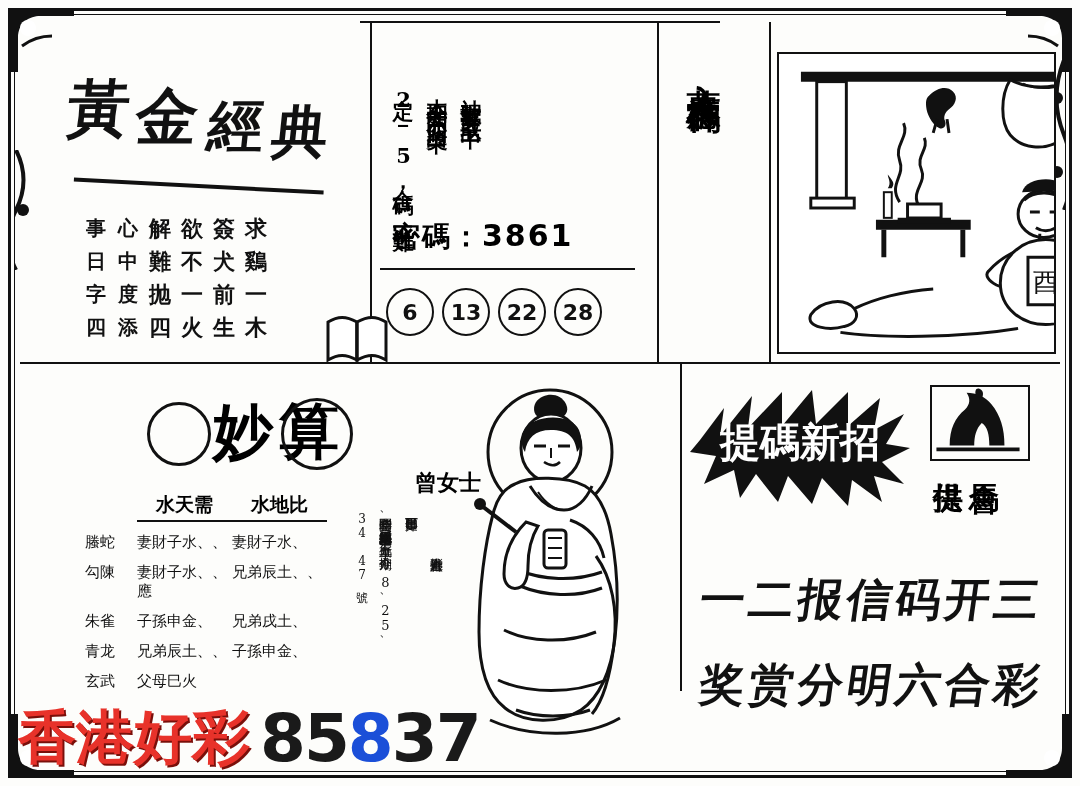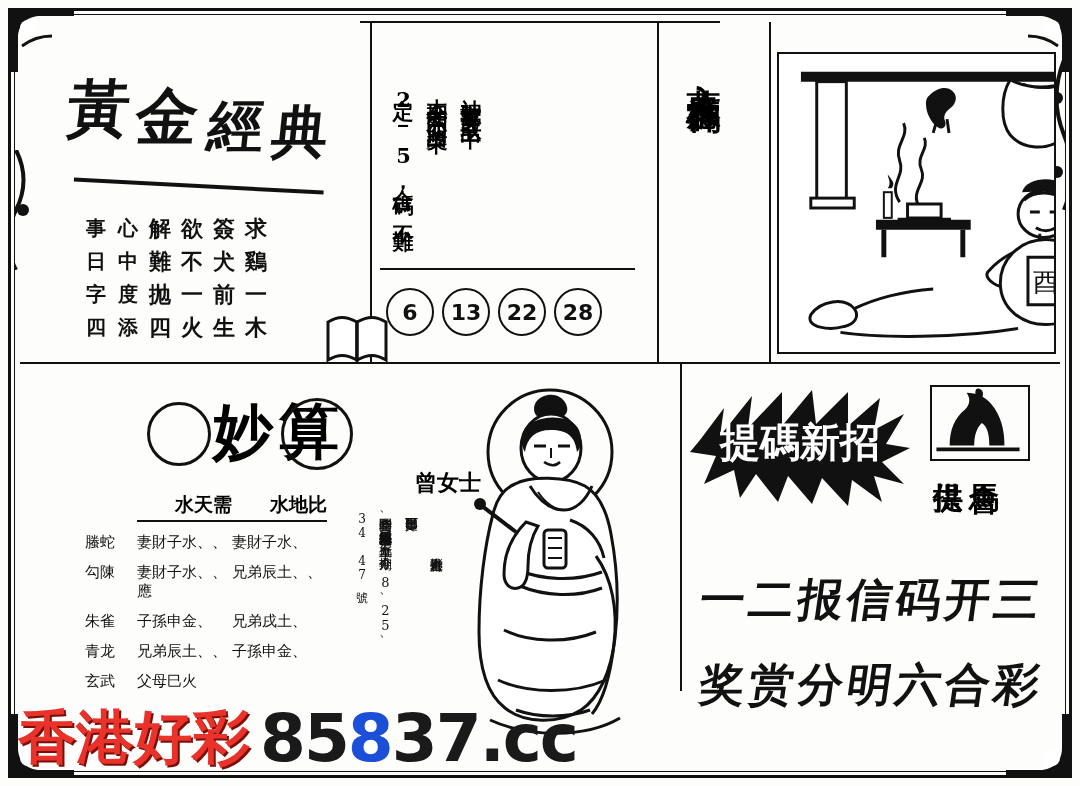--- a/index.html
+++ b/index.html
@@ -149,21 +149,21 @@
   .bl-sub{
     position:absolute;left:415px;top:468px;font-size:22px;font-weight:bold;
     font-family:"DejaVu Serif","Liberation Serif",serif;
   }
 
   .tbl{
     position:absolute;left:85px;top:492px;width:260px;
     font-family:"DejaVu Serif","Liberation Serif",serif;
   }
   .tbl .hdr{display:flex;font-size:19px;font-weight:bold;}
-  .tbl .hdr span{width:95px;border-bottom:2px solid #111;padding-bottom:2px;text-align:right;}
+  .tbl .hdr span{width:95px;border-bottom:2px solid #111;padding-bottom:2px;text-align:center;}
   .tbl .hdr span.lbl{width:52px;border-bottom:none;}
   .tbl .row{display:flex;font-size:15px;margin-top:11px;color:#111;}
   .tbl .row .lbl{width:52px;}
   .tbl .row .c{width:95px;}
 
   .vpar{
     position:absolute;
     writing-mode:vertical-rl;text-orientation:upright;
     font-family:"DejaVu Serif","Liberation Serif",serif;
     font-size:13px;line-height:19px;color:#111;height:215px;
@@ -333,20 +333,23 @@
           </svg>
       </div>
     </div>
 
     <div class="cell col-b">
       <div class="b-lines">
         <div class="bcol">神數夢五取三中</div>
         <div class="bcol">本期六開一四獎中</div>
         <div class="bcol">定2－5合碼，不難</div>
       </div>
+      <div class="code-line">
+        <span>密碼：</span><span class="num">3861</span>
+      </div>
       <div class="hr-b"></div>
       <div class="balls">
         <div class="ball">6</div>
         <div class="ball">13</div>
         <div class="ball">22</div>
         <div class="ball">28</div>
       </div>
     </div>
 
     <div class="cell col-c">
@@ -503,16 +506,15 @@
       <span class="cc">馬會</span>
     </div>
   </div>
 
   <div class="slogan1">一二报信码开三</div>
   <div class="slogan2">奖赏分明六合彩</div>
 
   <div class="wm">
     <span class="hk">香港好彩</span>
     <span class="num"><span>85</span><span class="blue">8</span><span>37</span></span>
-    <span class="cc">.cc</span>
   </div>
 
 </div>
 
 </body></html>

